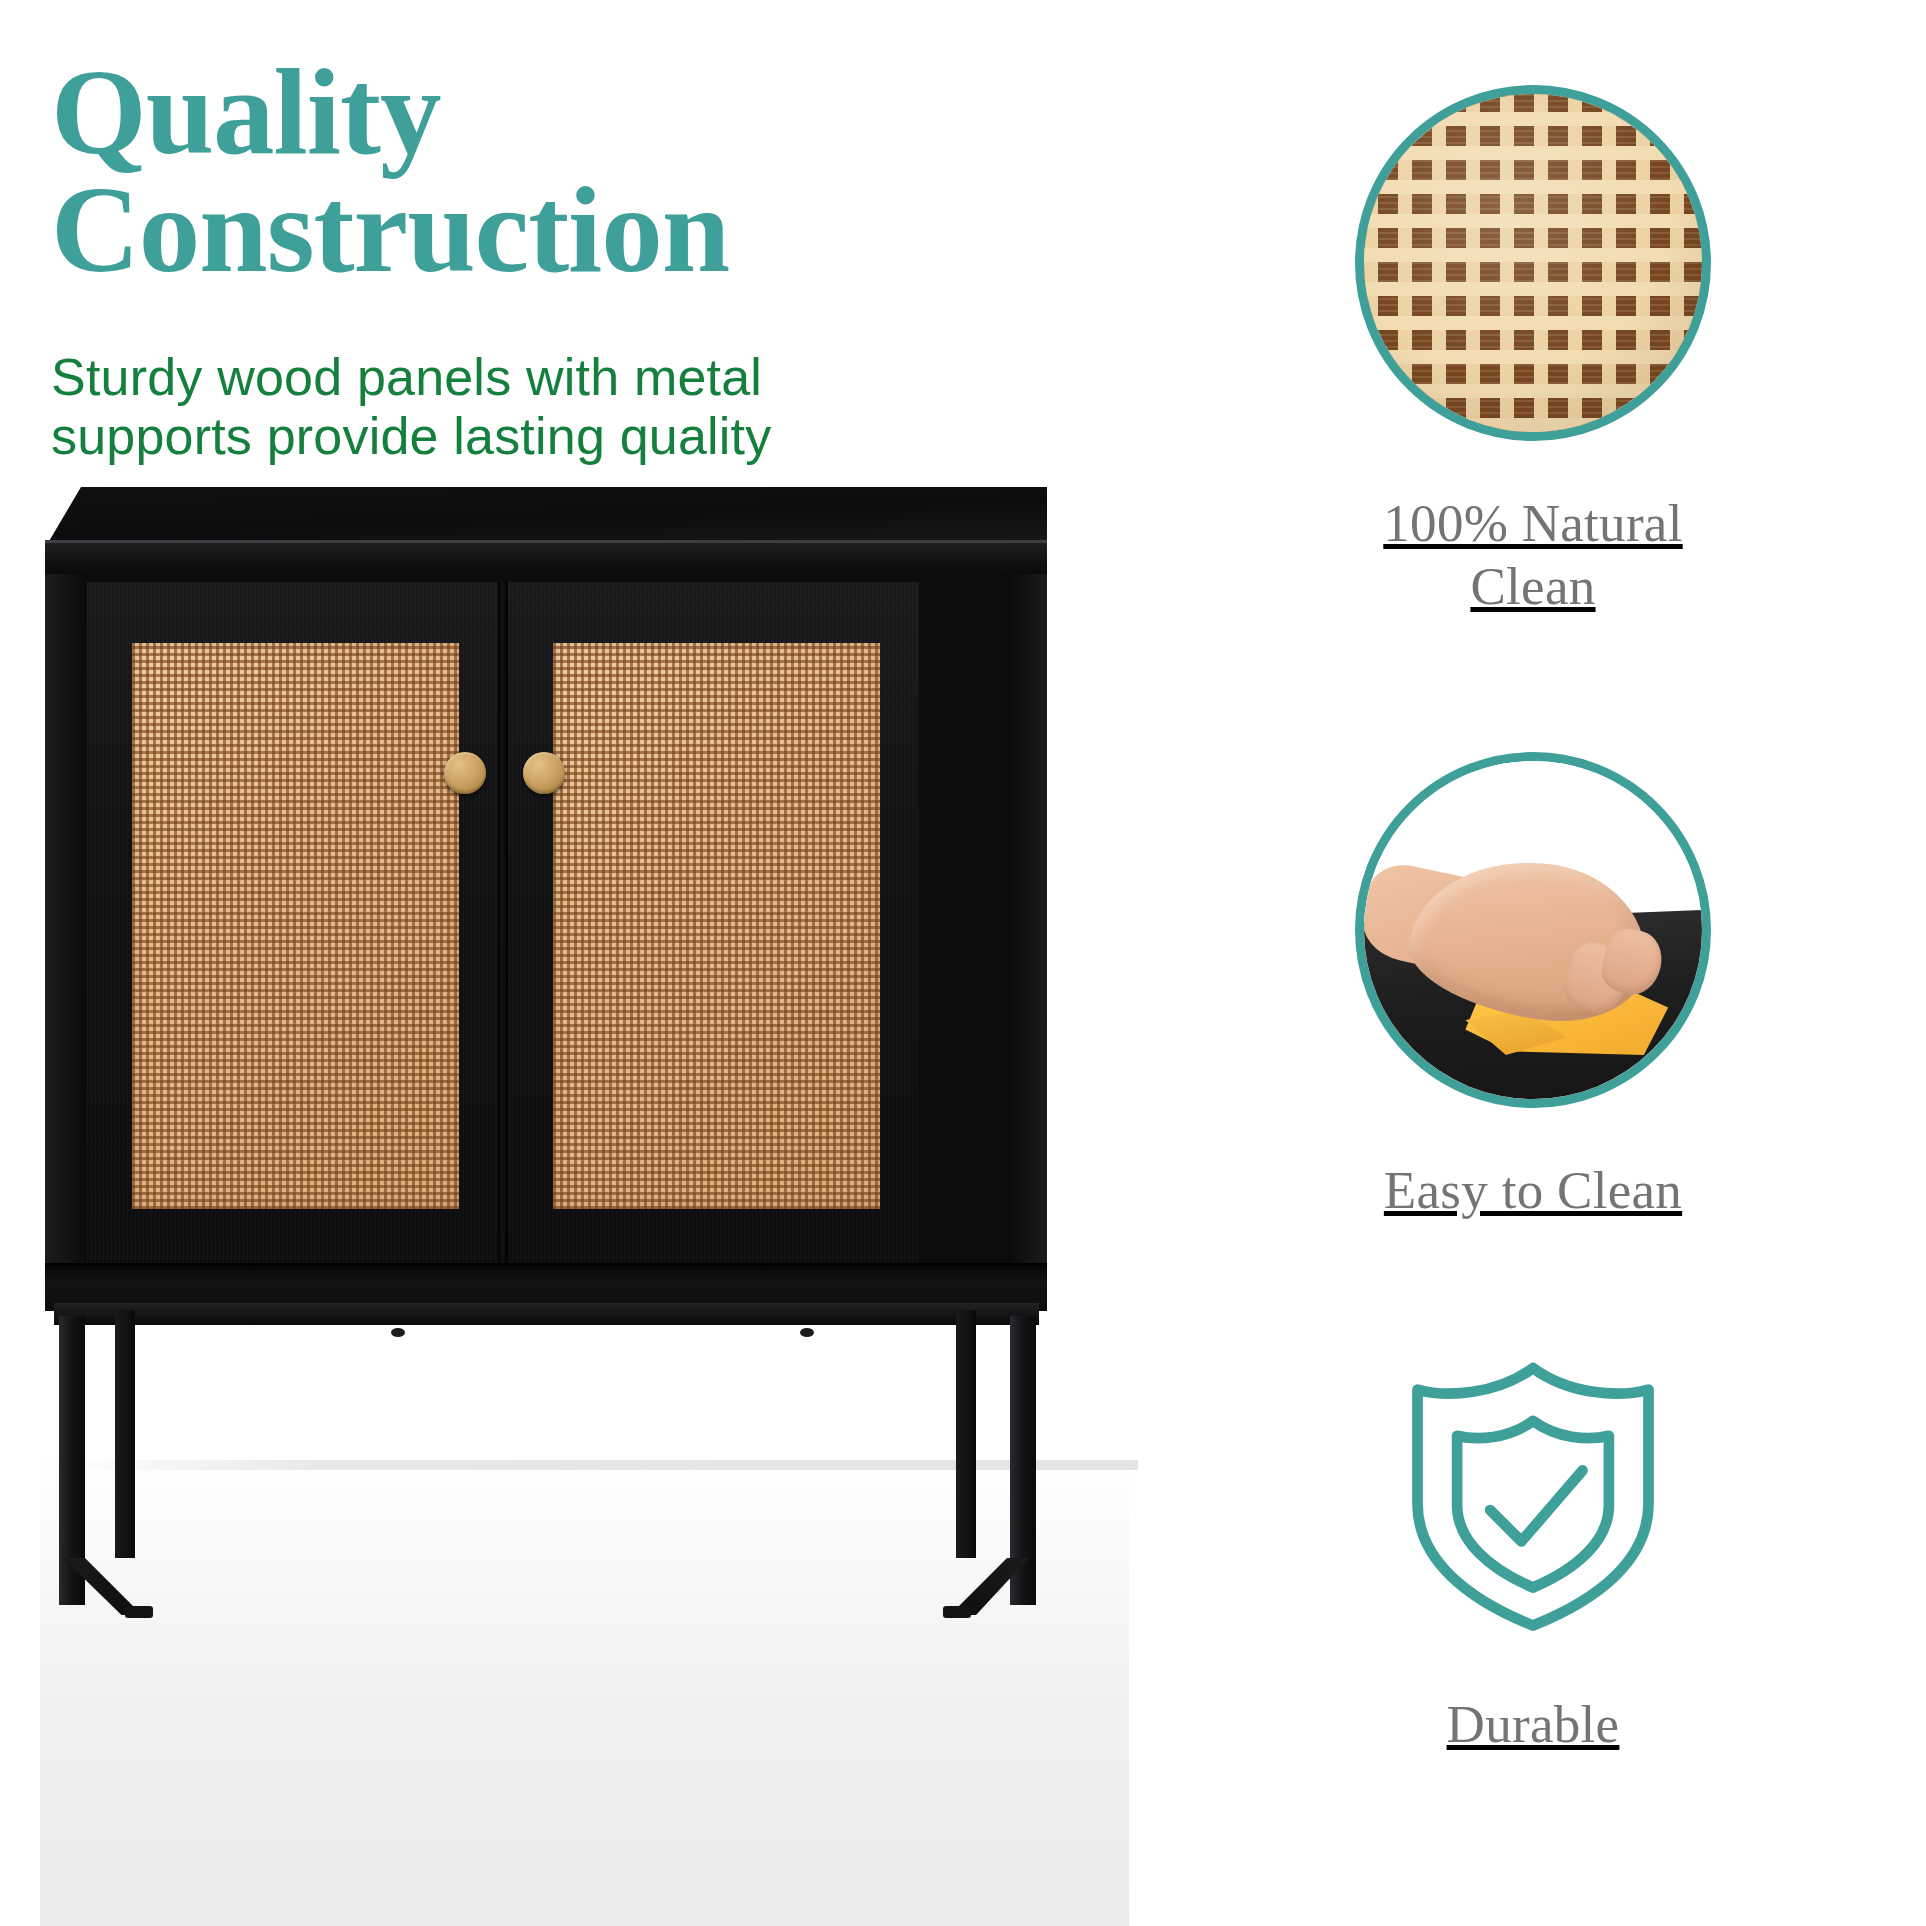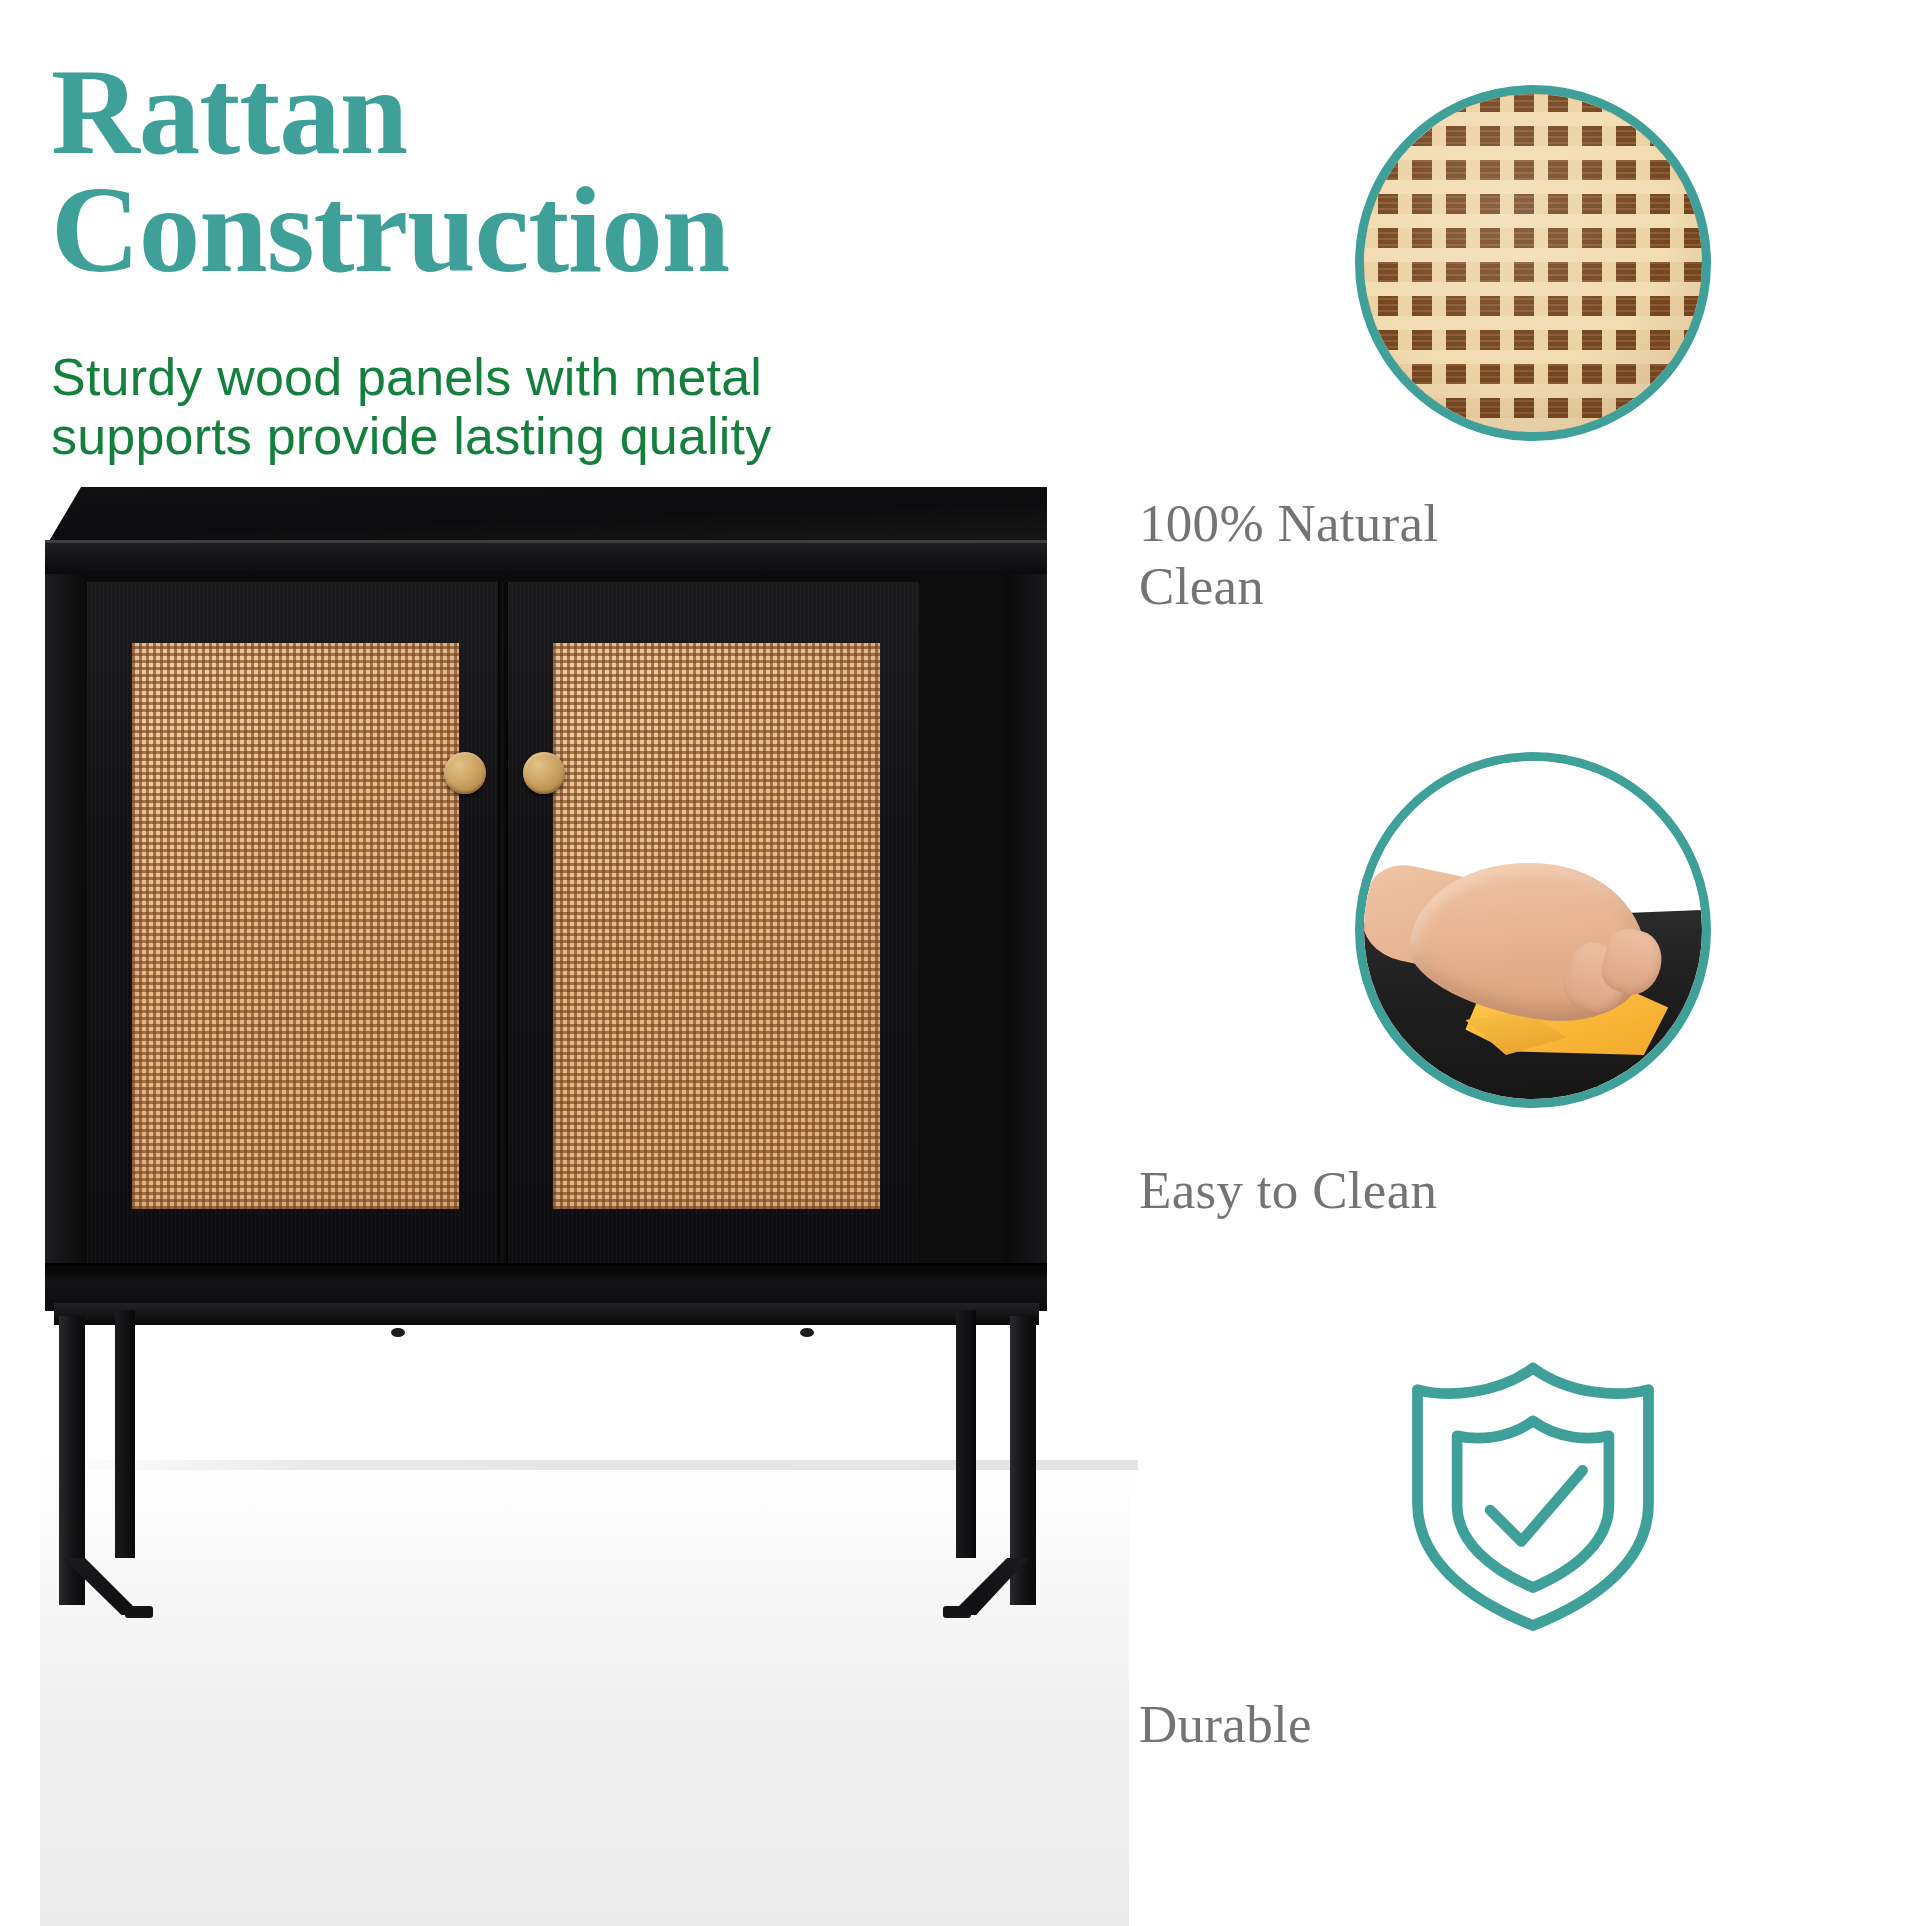--- a/index.html
+++ b/index.html
@@ -278,20 +278,22 @@
     position: absolute;
     left: 1139px;
     top: 0;
     width: 788px;
     height: 1927px;
   }
   .feature {
     position: absolute;
     left: 0;
     width: 788px;
+    text-align: center;
+    text-decoration: underline;
   }
   #feature-rattan { top: 85px; }
   #feature-clean  { top: 752px; }
   #feature-durable{ top: 1345px; }
 
   .circle-photo {
     width: 356px;
     height: 356px;
     border-radius: 50%;
     margin: 0 auto;
@@ -389,21 +391,21 @@
     width: 356px;
     height: 297px;
     margin: 0 auto;
     display: block;
   }
 </style>
 </head>
 <body>
 
 <div id="headline">
-  <div class="headline-line">Rattan</div>
+  <div class="headline-line">Quality</div>
   <div class="headline-line">Construction</div>
 </div>
 
 <div id="subhead">
   <div class="subhead-line">Sturdy wood panels with metal</div>
   <div class="subhead-line">supports provide lasting quality</div>
 </div>
 
 <div id="cabinet-stage">
 

